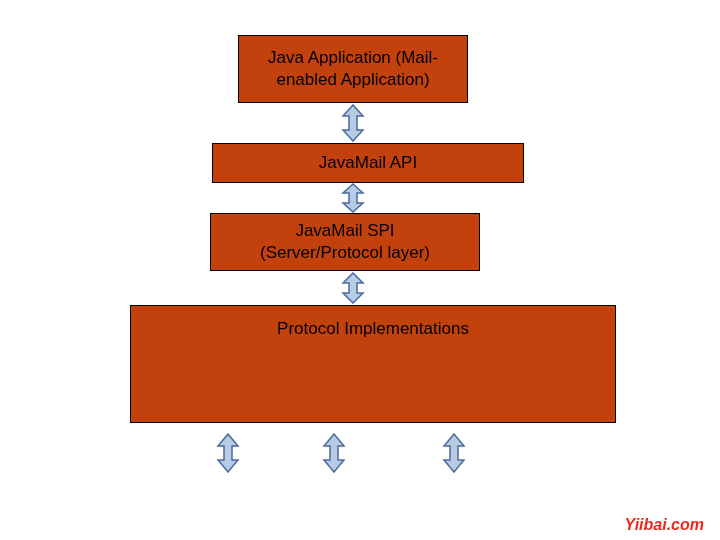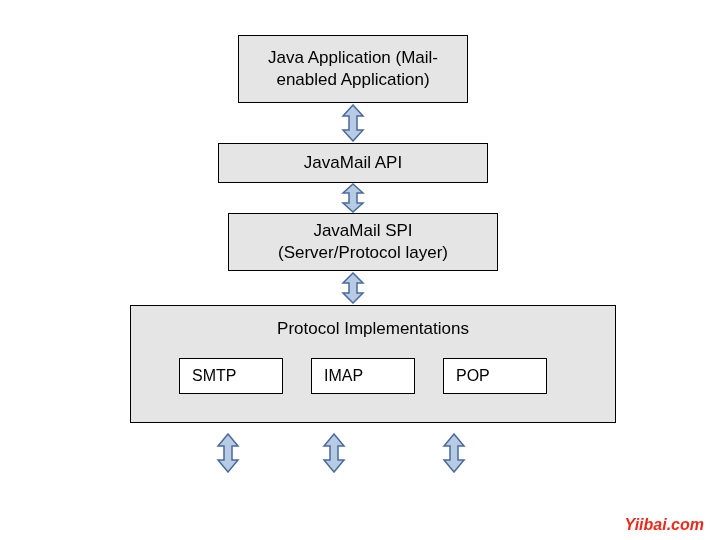--- a/index.html
+++ b/index.html
@@ -6,21 +6,21 @@
     body {
       width: 720px;
       height: 540px;
       position: relative;
       font-family: Arial, sans-serif;
       background: #fff;
     }
     .box {
       position: absolute;
       border: 1.5px solid #000;
-      background: #e5e5e5;
+      background: #c2410c;
       display: flex;
       align-items: center;
       justify-content: center;
       text-align: center;
       font-size: 17px;
       line-height: 1.3;
     }
     .inner-box {
       border: 1.5px solid #000;
       background: #fff;
@@ -65,54 +65,43 @@
 <div class="box" style="left:238px; top:35px; width:230px; height:68px;">
   <span style="white-space:pre-line; padding:0 10px;">Java Application (Mail-enabled Application)</span>
 </div>
 
 <div class="arrow-v" style="left:338px; top:104px; width:30px; height:38px;">
   <svg width="30" height="38" viewBox="0 0 30 38">
     <path d="M15 1 L25 12 L19 12 L19 26 L25 26 L15 37 L5 26 L11 26 L11 12 L5 12 Z" fill="#b7cce4" stroke="#4a6a9a" stroke-width="1.5"></path>
   </svg>
 </div>
 
-<div class="box" style="left:218px; top:143px; width:270px; height:40px;text-align:right;">
+<div class="box" style="left:212px; top:143px; width:312px; height:40px;text-align:right;">
   <span>JavaMail API</span>
 </div>
 
 <div class="arrow-v" style="left:338px; top:183px; width:30px; height:30px;">
   <svg width="30" height="30" viewBox="0 0 30 30">
     <path d="M15 1 L25 10 L19 10 L19 20 L25 20 L15 29 L5 20 L11 20 L11 10 L5 10 Z" fill="#b7cce4" stroke="#4a6a9a" stroke-width="1.5"></path>
   </svg>
 </div>
 
-<div class="box" style="left:228px; top:213px; width:270px; height:58px;">
+<div class="box" style="left:210px; top:213px; width:270px; height:58px;">
   <span style="white-space:pre-line;">JavaMail SPI
 (Server/Protocol layer)</span>
 </div>
 
 <div class="arrow-v" style="left:338px; top:272px; width:30px; height:32px;">
   <svg width="30" height="32" viewBox="0 0 30 32">
     <path d="M15 1 L25 11 L19 11 L19 21 L25 21 L15 31 L5 21 L11 21 L11 11 L5 11 Z" fill="#b7cce4" stroke="#4a6a9a" stroke-width="1.5"></path>
   </svg>
 </div>
 
 <div class="box nested-container" style="left:130px; top:305px; width:486px; height:118px; display:block;">
   <div class="title">Protocol Implementations</div>
-  <div class="protocols-row" style="left:48px; top:52px;">
-    <div class="inner-box">
-      <span>SMTP</span>
-    </div>
-    <div class="inner-box">
-      <span>IMAP</span>
-    </div>
-    <div class="inner-box">
-      <span>POP</span>
-    </div>
-  </div>
 </div>
 
 <div class="arrow-v" style="left:213px; top:433px; width:30px; height:40px;">
   <svg width="30" height="40" viewBox="0 0 30 40">
     <path d="M15 1 L25 13 L19 13 L19 27 L25 27 L15 39 L5 27 L11 27 L11 13 L5 13 Z" fill="#b7cce4" stroke="#4a6a9a" stroke-width="1.5"></path>
   </svg>
 </div>
 
 <div class="arrow-v" style="left:319px; top:433px; width:30px; height:40px;">
   <svg width="30" height="40" viewBox="0 0 30 40">

